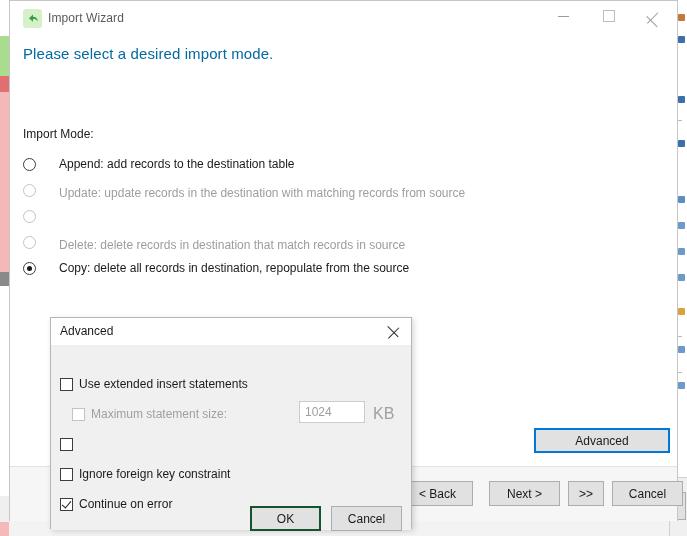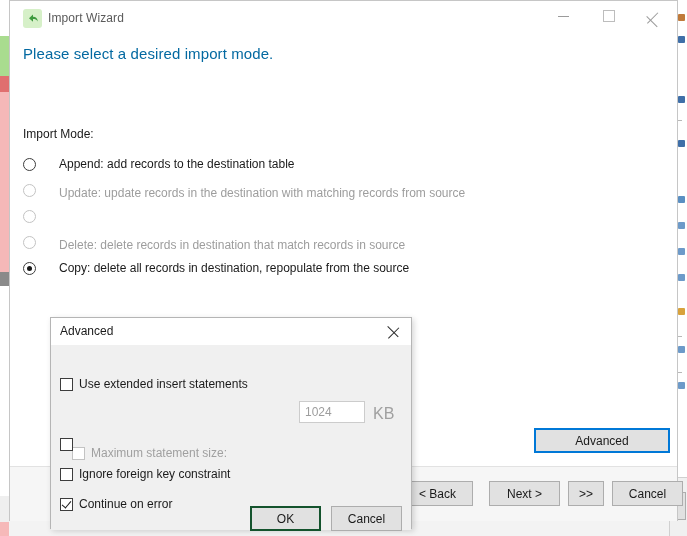--- a/index.html
+++ b/index.html
@@ -329,21 +329,21 @@
     left: 3px; top: 0px;
     width: 4px; height: 8px;
     border: solid #1a1a1a;
     border-width: 0 1.4px 1.4px 0;
     transform: rotate(40deg);
   }
   .cb-label { font-size: 12px; color: #1a1a1a; white-space: nowrap; }
   .cb-row.disabled .cb-label { color: #a0a0a0; }
 
   .row-ext   { left: 9px;  top: 31px; }
-  .row-max   { left: 21px; top: 61px; margin-top: 39px; }
+  .row-max   { left: 21px; top: 61px; }
   .row-null  { left: 9px;  top: 91px; }
   .row-fk    { left: 9px;  top: 121px; }
   .row-cont  { left: 9px;  top: 151px; }
 
   .maxsize-input {
     position: absolute;
     left: 248px;
     top: 56px;
     width: 66px;
     height: 22px;

